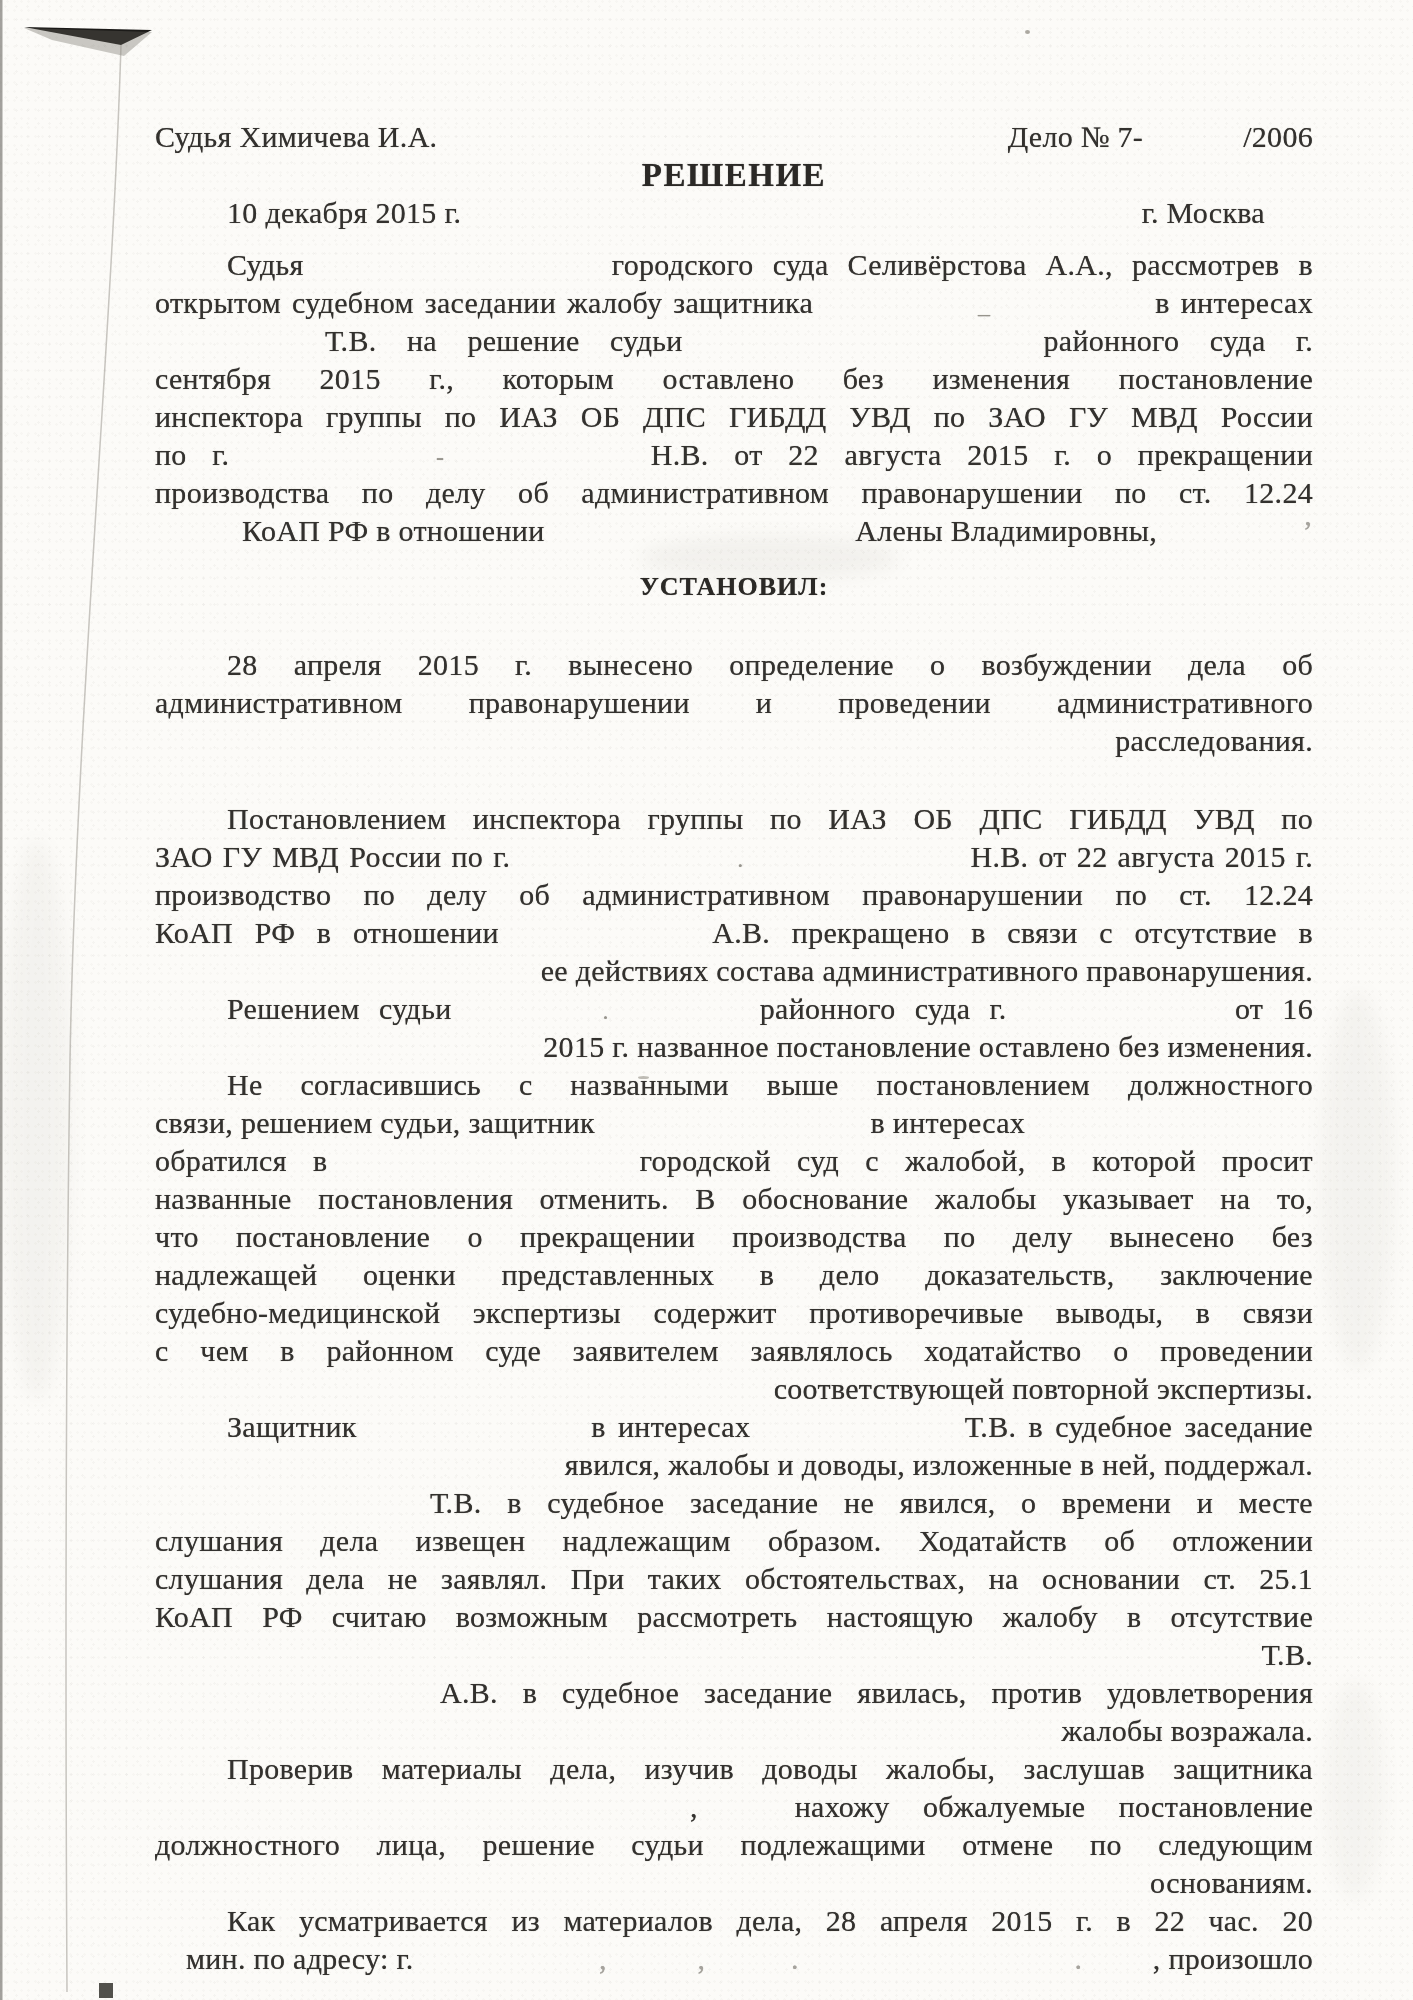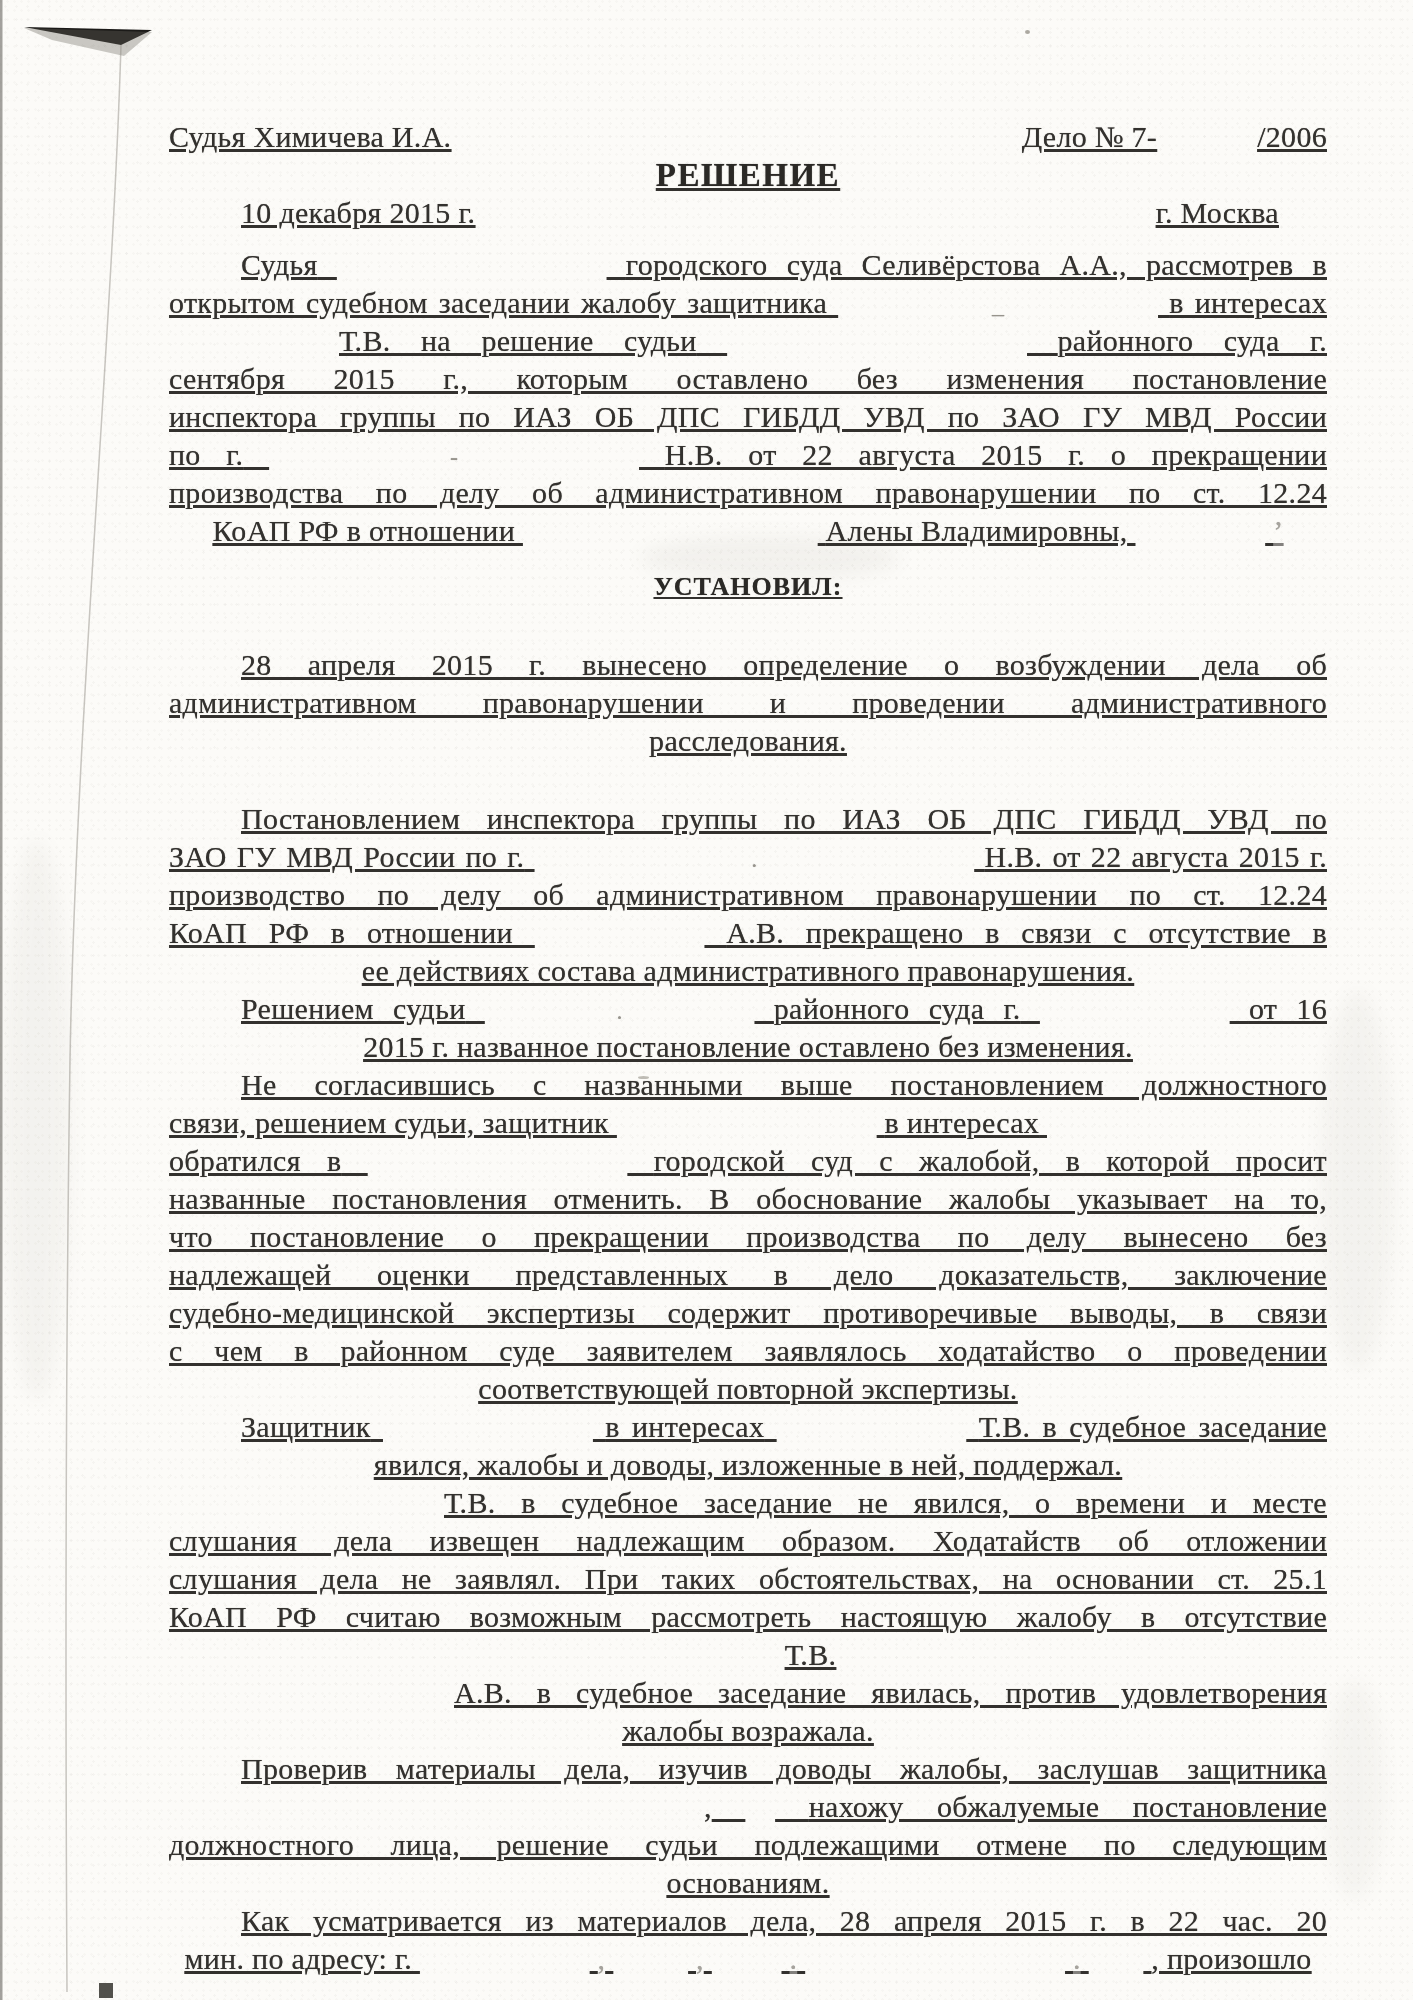--- a/index.html
+++ b/index.html
@@ -7,34 +7,34 @@
     position:relative; width:1413px; height:2000px; overflow:hidden;
     background-color:#fcfbf8;
     background-image:
       radial-gradient(rgba(95,90,78,.045) 1px, transparent 1.3px),
       radial-gradient(rgba(95,90,78,.03) 1px, transparent 1.3px);
     background-size:11px 13px, 7px 9px;
     background-position:0 0, 4px 6px;
     font-family:"Liberation Serif", serif;
     color:#33312e;
   }
-  .content{position:absolute; left:169px; top:118px; width:1158px;text-decoration:underline;}
+  .content{position:absolute; left:155px; top:118px; width:1158px;}
   .hrow{display:flex; height:38px; line-height:38px; font-size:30px; letter-spacing:.3px;
         text-shadow:0 0 .7px rgba(51,49,46,.75);}
   .hspacer{flex:1;}
   .gapfix{display:inline-block;}
   .title-row{height:38px; line-height:38px; text-align:center; font-weight:bold;
              font-size:33px; letter-spacing:1.5px; color:#2b2926;
              text-shadow:0 0 .8px rgba(43,41,38,.8);}
   .doc{margin-top:14px;}
   .line{height:38px; line-height:38px; overflow:hidden; text-align:justify;
         font-size:30px; letter-spacing:.3px; text-shadow:0 0 .7px rgba(51,49,46,.75);
         white-space:normal;}
   .line.j::after{content:""; display:inline-block; width:100%; height:0;}
-  .line.l{text-align:center;}
+  .line.l{text-align:right;}
   .line.c{text-align:center;}
   .line.b{font-weight:bold; font-size:26px; letter-spacing:1px; color:#2b2926;}
   .gap{display:inline-block; text-align:center; color:#6e6a61; opacity:.7; font-size:24px;}
   .faint{color:#6e6a61; opacity:.6;}
   .artifacts{position:absolute; left:0; top:0; pointer-events:none;}
   .blob{position:absolute; background:#7a766a; border-radius:50%; filter:blur(9px); pointer-events:none;}
   .stray{position:absolute; background:#8a867c; border-radius:50%; pointer-events:none;}
 </style>
 </head>
 <body>

